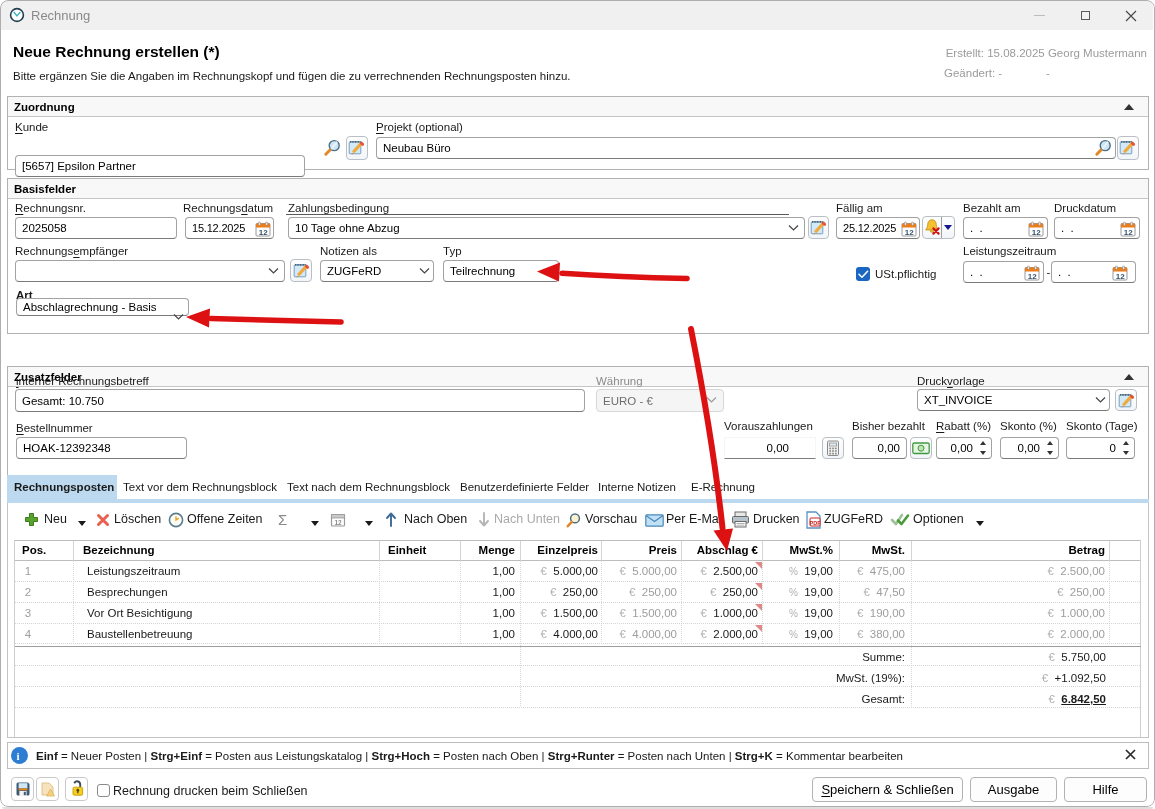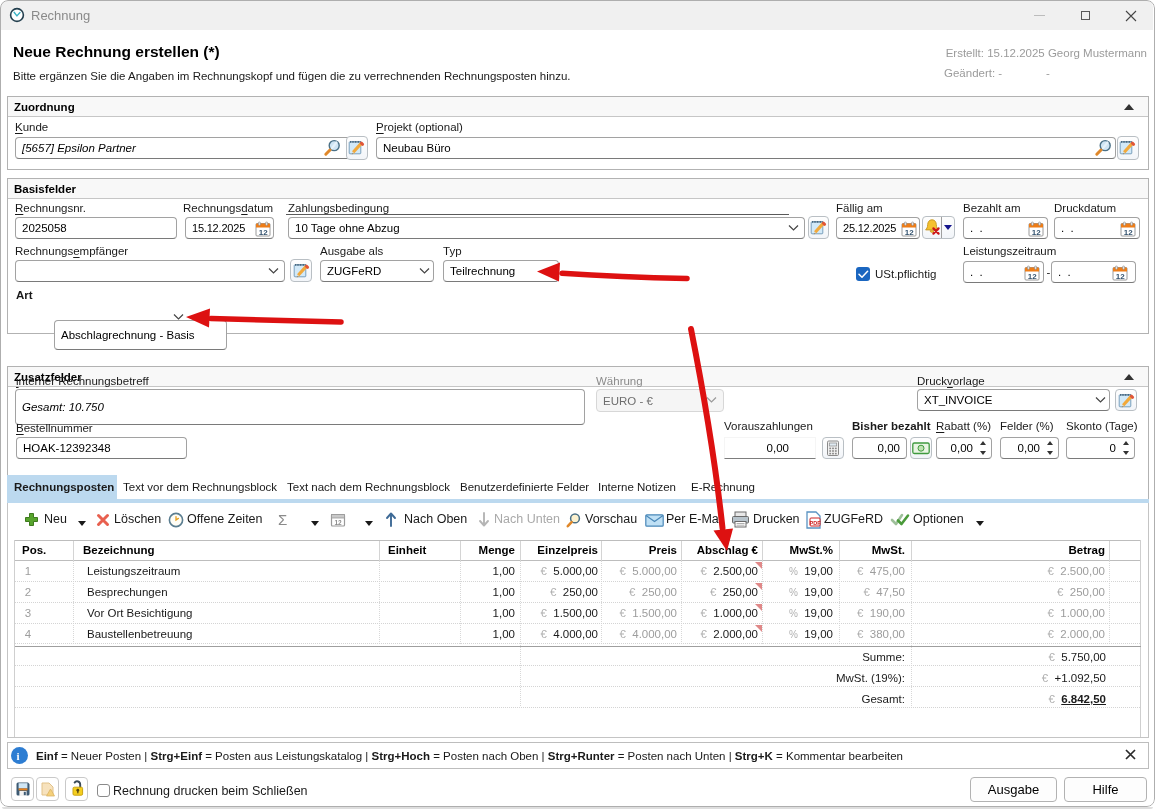--- a/index.html
+++ b/index.html
@@ -78,29 +78,29 @@
 </svg>
 <div class="abs" style="left:31px;top:0;height:30px;line-height:31px;font-size:13px;color:#8a8a8a;">Rechnung</div>
 <div class="abs" style="left:1034px;top:15px;width:11px;height:1px;background:#bcbcbc;"></div>
 <div class="abs" style="left:1081px;top:11px;width:9px;height:9px;border:1px solid #5a5a5a;"></div>
 <svg class="abs" style="left:1125px;top:10px" width="12" height="12" viewBox="0 0 12 12">
   <path d="M1 1 L11 11 M11 1 L1 11" stroke="#464646" stroke-width="1.1"></path>
 </svg>
 
 <div class="abs" style="left:13px;top:43px;font-size:15.5px;font-weight:bold;color:#000;">Neue Rechnung erstellen (*)</div>
 <div class="abs" style="left:13px;top:70px;font-size:11.5px;color:#1a1a1a;">Bitte ergänzen Sie die Angaben im Rechnungskopf und fügen die zu verrechnenden Rechnungsposten hinzu.</div>
-<div class="abs" style="right:8px;top:47px;font-size:11.5px;color:#9b9b9b;">Erstellt: 15.12.2025 Georg Mustermann</div>
+<div class="abs" style="right:8px;top:47px;font-size:11.5px;color:#9b9b9b;">Erstellt: 15.08.2025 Georg Mustermann</div>
 <div class="abs" style="left:944px;top:67px;font-size:11.5px;color:#9b9b9b;">Geändert: -</div>
 <div class="abs" style="left:1046px;top:67px;font-size:11.5px;color:#9b9b9b;">-</div>
 
 <div class="grp" style="top:96px;height:74px;">
   <div class="grphead">Zuordnung<div class="coltri"></div></div>
 </div>
 <div class="lbl" style="left:15px;top:121px;"><u>K</u>unde</div>
-<div class="inp" style="left:15px;top:137px;width:336px;height:22px;font-style:italic;">
+<div class="inp" style="left:15px;top:155px;width:290px;height:22px;">
       <span class="tx">[5657] Epsilon Partner</span>
     </div>
 <div class="lbl" style="left:376px;top:121px;"><u>P</u>rojekt (optional)</div>
 <div class="inp" style="left:376px;top:137px;width:740px;height:22px;">
       <span class="tx">Neubau Büro</span>
     </div>
 
 <div class="grp" style="top:178px;height:156px;">
   <div class="grphead">Basisfelder</div>
 </div>
@@ -129,21 +129,21 @@
     </div>
 <div class="ebtn" style="left:922px;top:216px;width:33px;height:23px;"></div>
 <div class="inp" style="left:963px;top:217px;width:85px;height:22px;">
       <span class="tx">.&nbsp;&nbsp;.</span>
     </div>
 <div class="inp" style="left:1054px;top:217px;width:86px;height:22px;">
       <span class="tx">.&nbsp;&nbsp;.</span>
     </div>
 
 <div class="lbl" style="left:15px;top:245px;">Rechnungs<u>e</u>mpfänger</div>
-<div class="lbl" style="left:320px;top:245px;">Ausgabe als</div>
+<div class="lbl" style="left:320px;top:245px;">Notizen als</div>
 <div class="lbl" style="left:443px;top:245px;">Typ</div>
 <div class="lbl" style="left:963px;top:245px;">Leistungszeitraum</div>
 
 <div class="inp" style="left:15px;top:260px;width:270px;height:22px;"></div>
 <div class="ebtn" style="left:290px;top:259px;width:22px;height:23px;"></div>
 <div class="inp" style="left:320px;top:260px;width:114px;height:22px;">
       <span class="tx">ZUGFeRD</span>
     </div>
 <div class="inp" style="left:443px;top:260px;width:116px;height:22px;">
       <span class="tx">Teilrechnung</span>
@@ -157,29 +157,29 @@
 
 <div class="inp" style="left:963px;top:261px;width:81px;height:22px;">
       <span class="tx">.&nbsp;&nbsp;.</span>
     </div>
 <div class="lbl" style="left:1046.5px;top:266px;">-</div>
 <div class="inp" style="left:1051px;top:261px;width:85px;height:22px;">
       <span class="tx">.&nbsp;&nbsp;.</span>
     </div>
 
 <div class="lbl" style="left:16px;top:289px;font-weight:bold;">Art</div>
-<div class="inp" style="left:16px;top:320px;width:173px;height:30px;margin-left:38px;">
+<div class="inp" style="left:16px;top:298px;width:173px;height:18px;">
       <span class="tx">Abschlagrechnung - Basis</span>
     </div>
 
 <div class="grp" style="top:366px;height:157px;">
   <div class="grphead">Zusatzfelder<div class="coltri"></div></div>
 </div>
 <div class="lbl" style="left:16px;top:375px;"><u>i</u>nterner Rechnungsbetreff</div>
-<div class="inp" style="left:15px;top:389px;width:570px;height:36px;font-style:italic;">
+<div class="inp" style="left:15px;top:389px;width:570px;height:23px;">
       <span class="tx">Gesamt: 10.750</span>
     </div>
 <div class="glbl" style="left:596px;top:375px;">Währung</div>
 <div class="inp" style="left:596px;top:389px;width:128px;height:23px;background:#f5f5f5;border-color:#d7d7d7;color:#6e6e6e;">
       <span class="tx">EURO - €</span>
     </div>
 <div class="lbl" style="left:917px;top:375px;">Druck<u>v</u>orlage</div>
 <div class="inp" style="left:917px;top:389px;width:193px;height:22px;">
       <span class="tx">XT_INVOICE</span>
     </div>
@@ -188,30 +188,30 @@
 <div class="lbl" style="left:16px;top:422px;"><u>B</u>estellnummer</div>
 <div class="inp" style="left:16px;top:437px;width:171px;height:22px;">
       <span class="tx">HOAK-12392348</span>
     </div>
 
 <div class="lbl" style="left:724px;top:420px;">Vorauszahlungen</div>
 <div class="inp" style="left:724px;top:437px;width:92px;height:22px;border-color:#f5f5f5;border-bottom:1px solid #7d7d7d;border-radius:0;">
       <span class="tx" style="left:auto;right:26px;">0,00</span>
     </div>
 <div class="ebtn" style="left:822px;top:437px;width:22px;height:22px;"></div>
-<div class="lbl" style="left:852px;top:420px;font-weight:bold;">Bisher bezahlt</div>
+<div class="lbl" style="left:852px;top:420px;">Bisher bezahlt</div>
 <div class="inp" style="left:852px;top:437px;width:55px;height:22px;">
       <span class="tx" style="left:auto;right:6px;">0,00</span>
     </div>
 <div class="ebtn" style="left:910px;top:437px;width:22px;height:22px;"></div>
 <div class="lbl" style="left:936px;top:420px;"><u>R</u>abatt (%)</div>
 <div class="inp" style="left:936px;top:437px;width:56px;height:22px;">
       <span class="tx" style="left:auto;right:18px;">0,00</span>
     </div>
-<div class="lbl" style="left:1000px;top:420px;">Felder (%)</div>
+<div class="lbl" style="left:1000px;top:420px;">Skonto (%)</div>
 <div class="inp" style="left:1000px;top:437px;width:59px;height:22px;">
       <span class="tx" style="left:auto;right:18px;">0,00</span>
     </div>
 <div class="lbl" style="left:1066px;top:420px;text-align:center;">Skonto (Tage)</div>
 <div class="inp" style="left:1066px;top:437px;width:69px;height:22px;">
       <span class="tx" style="left:auto;right:18px;">0</span>
     </div>
 
 <div class="abs" style="left:7px;top:503px;width:1142px;height:235px;border:1px solid #c4c4c4;border-top:none;background:#fff;"></div>
 <div class="abs" style="left:7px;top:499px;width:1142px;height:4px;background:#bcd9ef;"></div>
@@ -488,20 +488,21 @@
 <div class="abs" style="left:36px;top:750px;font-size:11.5px;color:#1a1a1a;"><b>Einf</b> = Neuer Posten | <b>Strg+Einf</b> = Posten aus Leistungskatalog | <b>Strg+Hoch</b> = Posten nach Oben | <b>Strg+Runter</b> = Posten nach Unten | <b>Strg+K</b> = Kommentar bearbeiten</div>
 <svg class="abs" style="left:1124px;top:748px;" width="13" height="13" viewBox="0 0 13 13">
       <path d="M2 2 L11 11 M11 2 L2 11" stroke="#2a2a2a" stroke-width="1.7"></path>
     </svg>
 
 <div class="ibtn" style="left:11px;top:777px;"></div>
 <div class="ibtn" style="left:36px;top:777px;"></div>
 <div class="ibtn" style="left:65px;top:777px;"></div>
 <div class="abs" style="left:97px;top:784px;width:13px;height:13px;border:1px solid #8a8a8a;border-radius:3px;background:#fff;"></div>
 <div class="abs" style="left:113px;top:784px;font-size:12.5px;color:#1a1a1a;">Rechnung drucken beim Schließen</div>
+<div class="abs bbtn" style="left:812px;width:151px;"><u>S</u>peichern &amp; Schließen</div>
 <div class="abs bbtn" style="left:970px;width:87px;">Ausgabe</div>
 <div class="abs bbtn" style="left:1064px;width:83px;">Hilfe</div>
 <svg class="abs" style="left:15px;top:781px;" width="16" height="16" viewBox="0 0 16 16">
   <path d="M1.5 3 a1.5 1.5 0 0 1 1.5-1.5 h10 l1.5 1.5 v10 a1.5 1.5 0 0 1 -1.5 1.5 h-10 a1.5 1.5 0 0 1 -1.5 -1.5 Z" fill="#3d5a73"></path>
   <rect x="3.6" y="2.2" width="8.8" height="5.2" fill="#cfe6f5"></rect>
   <rect x="3.6" y="7.4" width="8.8" height="2" fill="#e8821e"></rect>
   <rect x="4.4" y="10" width="7.2" height="5" fill="#f2f2f2"></rect>
   <rect x="8.8" y="10.8" width="2" height="3.4" fill="#3d5a73"></rect>
 </svg>
 <svg class="abs" style="left:40px;top:781px;" width="16" height="16" viewBox="0 0 16 16" opacity="0.75">

